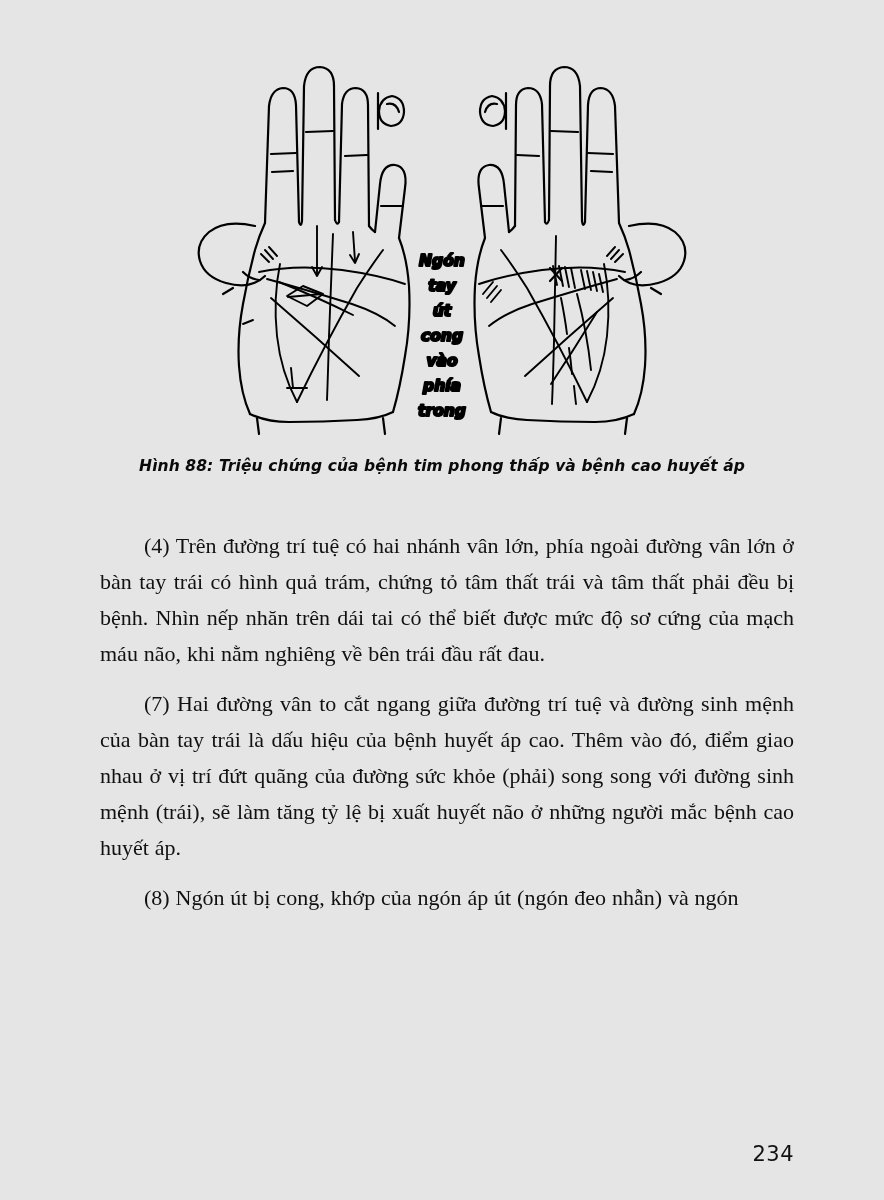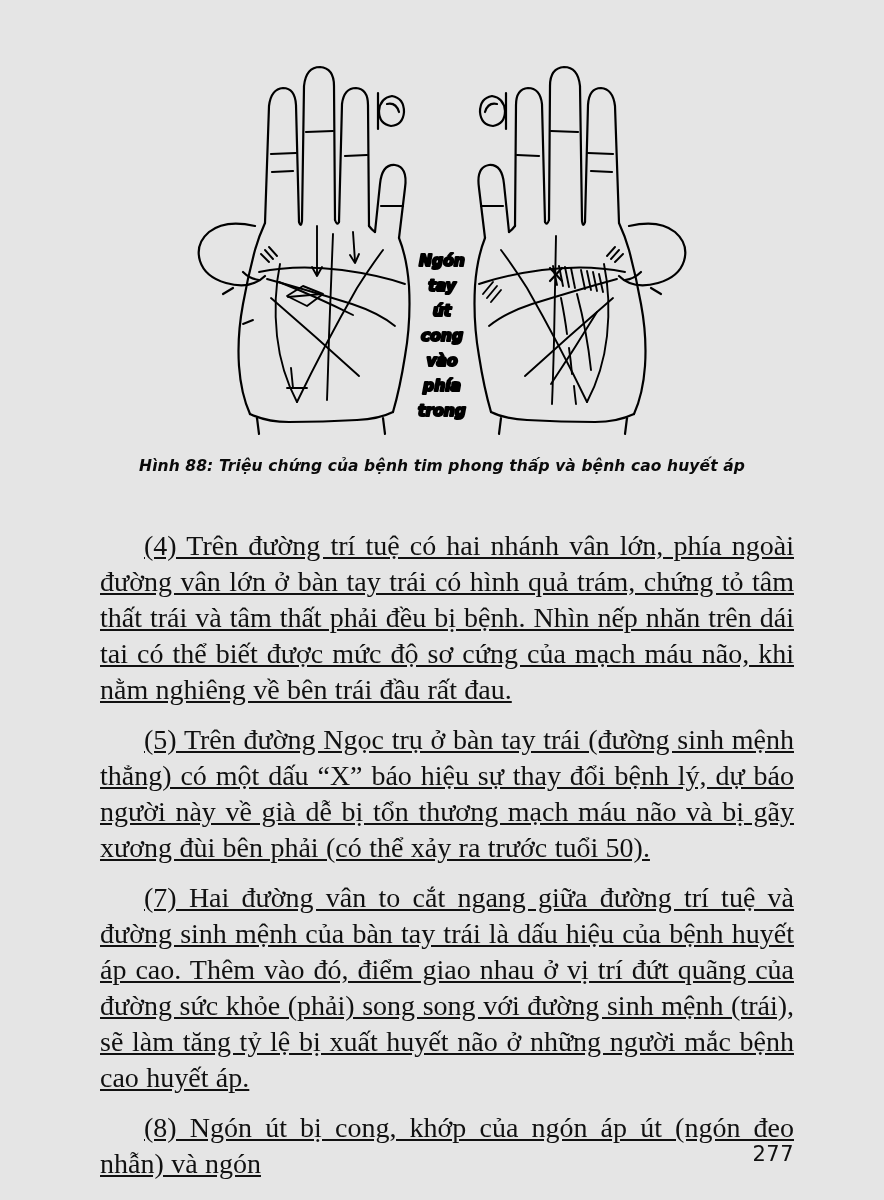--- a/index.html
+++ b/index.html
@@ -60,26 +60,25 @@
     position: absolute;
     left: 100px;
     top: 528px;
     width: 694px;
   }
   .para {
     margin: 0 0 14px 0;
     text-align: justify;
     text-justify: inter-word;
     font-family: "Liberation Serif", serif;
-    font-size: 28px;
+    font-size: 22px;
     line-height: 36px;
     color: #111111;
     text-indent: 44px;
     word-spacing: 0.4px;
-    text-decoration: underline;
   }
   .para:last-child { margin-bottom: 0; }
 
   
   .page-number {
     position: absolute;
     right: 90px;
     bottom: 34px;
     font-family: "DejaVu Sans", sans-serif;
     font-size: 21px;
@@ -245,20 +244,19 @@
         </g>
 
       </g>
     </svg>
   </div>
 
   <div class="caption">Hình 88: Triệu chứng của bệnh tim phong thấp và bệnh cao huyết áp</div>
 
   <div class="body-text">
     <p class="para">(4) Trên đường trí tuệ có hai nhánh vân lớn, phía ngoài đường vân lớn ở bàn tay trái có hình quả trám, chứng tỏ tâm thất trái và tâm thất phải đều bị bệnh. Nhìn nếp nhăn trên dái tai có thể biết được mức độ sơ cứng của mạch máu não, khi nằm nghiêng về bên trái đầu rất đau.</p>
-    <p class="para">(5) Trên đường Ngọc trụ ở bàn tay trái (đường sinh mệnh thẳng) có một dấu “X” báo hiệu sự thay đổi bệnh lý, dự báo người này về già dễ bị tổn thương mạch máu não và bị gãy xương đùi bên phải (có thể xảy ra trước tuổi 50).</p>
     <p class="para">(7) Hai đường vân to cắt ngang giữa đường trí tuệ và đường sinh mệnh của bàn tay trái là dấu hiệu của bệnh huyết áp cao. Thêm vào đó, điểm giao nhau ở vị trí đứt quãng của đường sức khỏe (phải) song song với đường sinh mệnh (trái), sẽ làm tăng tỷ lệ bị xuất huyết não ở những người mắc bệnh cao huyết áp.</p>
     <p class="para">(8) Ngón út bị cong, khớp của ngón áp út (ngón đeo nhẫn) và ngón</p>
   </div>
 
-  <div class="page-number">277</div>
+  <div class="page-number">234</div>
 
 </div>
 
 </body></html>

